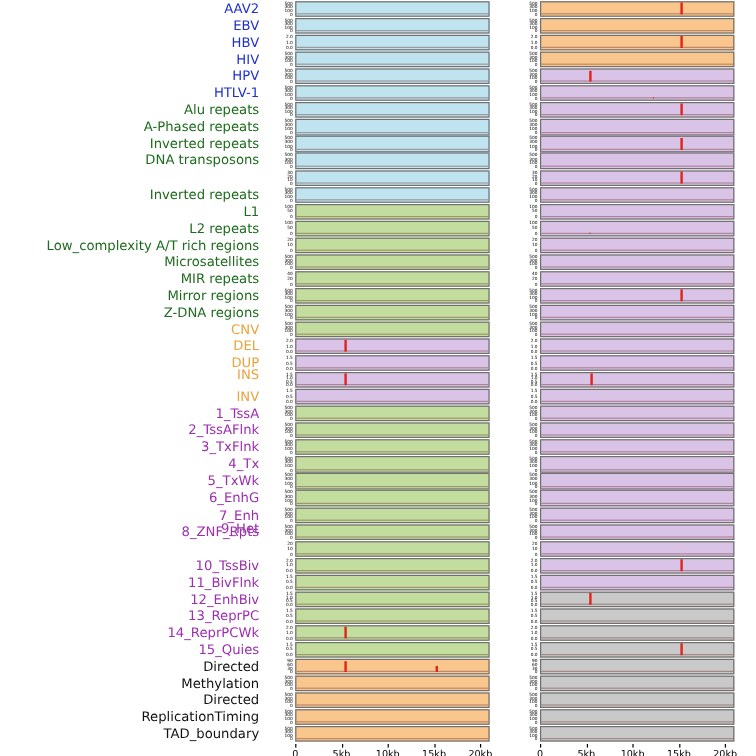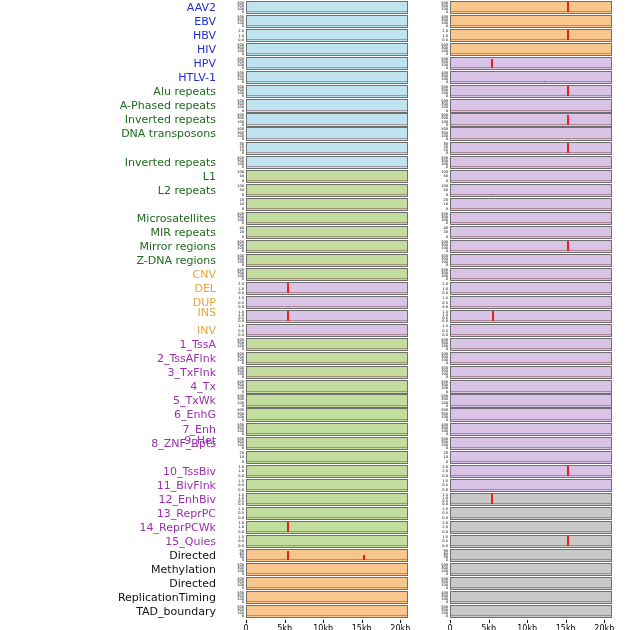--- a/index.html
+++ b/index.html
@@ -105,20 +105,21 @@
       <div class="row-label" style="top: 44.15px; color: rgb(31, 47, 208);">HIV</div>
       <div class="row-label" style="top: 58.2px; color: rgb(31, 47, 208);">HPV</div>
       <div class="row-label" style="top: 72.25px; color: rgb(31, 47, 208);">HTLV-1</div>
       <div class="row-label" style="top: 86.3px; color: rgb(30, 107, 30);">Alu repeats</div>
       <div class="row-label" style="top: 100.35px; color: rgb(30, 107, 30);">A-Phased repeats</div>
       <div class="row-label" style="top: 114.4px; color: rgb(30, 107, 30);">Inverted repeats</div>
       <div class="row-label" style="top: 128.45px; color: rgb(30, 107, 30);">DNA transposons</div>
       <div class="row-label" style="top: 156.55px; color: rgb(30, 107, 30);">Inverted repeats</div>
       <div class="row-label" style="top: 170.6px; color: rgb(30, 107, 30);">L1</div>
       <div class="row-label" style="top: 184.65px; color: rgb(30, 107, 30); margin-left: 11px;">L2 repeats</div>
+      <div class="row-label" style="top: 198.7px; color: rgb(30, 107, 30);">Low_complexity A/T rich regions</div>
       <div class="row-label" style="top: 212.75px; color: rgb(30, 107, 30);">Microsatellites</div>
       <div class="row-label" style="top: 226.8px; color: rgb(30, 107, 30);">MIR repeats</div>
       <div class="row-label" style="top: 240.85px; color: rgb(30, 107, 30);">Mirror regions</div>
       <div class="row-label" style="top: 254.9px; color: rgb(30, 107, 30);">Z-DNA regions</div>
       <div class="row-label" style="top: 268.95px; color: rgb(232, 163, 61);">CNV</div>
       <div class="row-label" style="top: 283px; color: rgb(232, 163, 61);">DEL</div>
       <div class="row-label" style="top: 297.05px; color: rgb(232, 163, 61);">DUP</div>
       <div class="row-label" style="top: 307px; color: rgb(232, 163, 61);">INS</div>
       <div class="row-label" style="top: 325.15px; color: rgb(232, 163, 61);">INV</div>
       <div class="row-label" style="top: 339.2px; color: rgb(155, 47, 174);">1_TssA</div>

